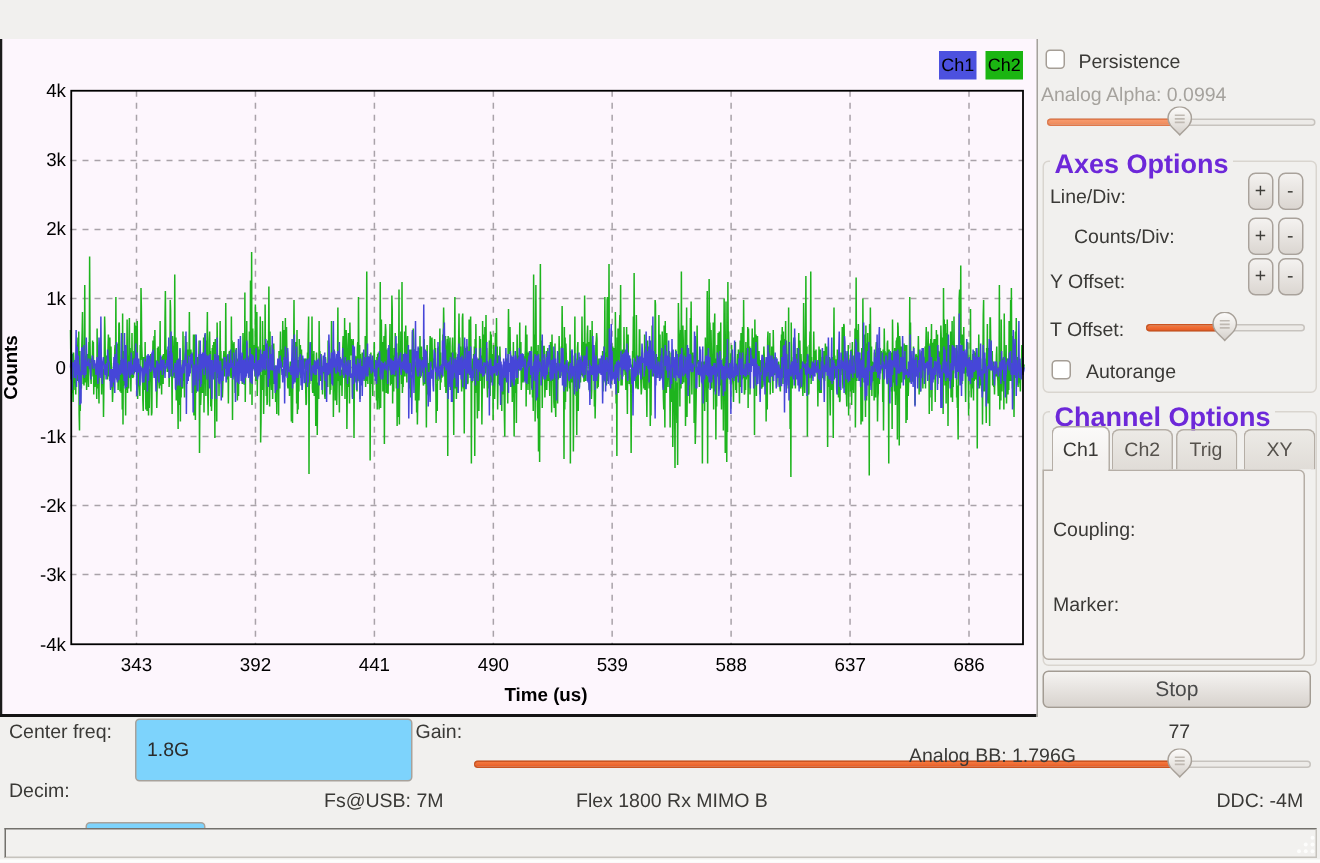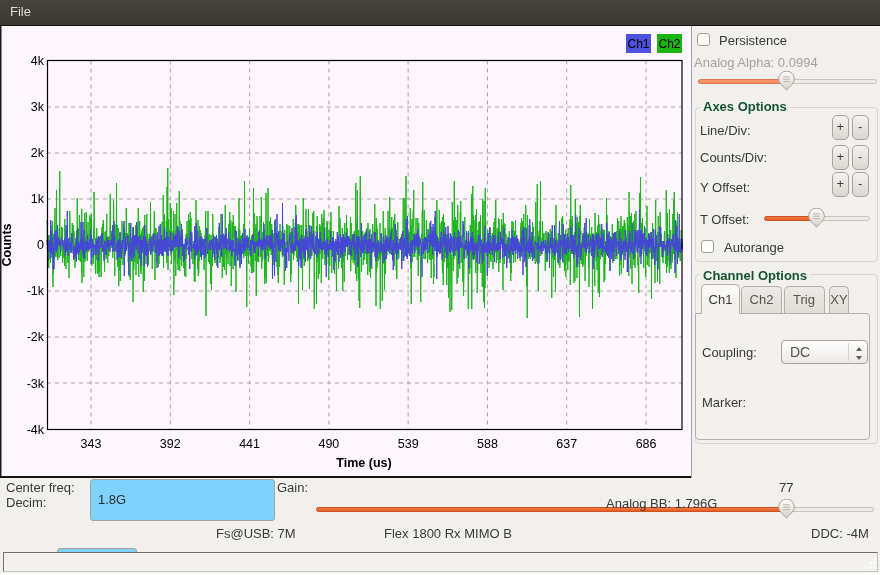--- a/index.html
+++ b/index.html
@@ -1,35 +1,32 @@
 <!DOCTYPE html>
 <html><head><meta charset="utf-8"><style>
 html,body{margin:0;padding:0}
 #app{position:relative;width:880px;height:575px;background:#f1f0ee;font-family:"Liberation Sans",sans-serif;overflow:hidden}
 .tk{font:12.5px "Liberation Sans",sans-serif;fill:#000}
 .ax{font:bold 12.5px "Liberation Sans",sans-serif;fill:#000}
 .lg{font:12px "Liberation Sans",sans-serif;fill:#000}
 .g{stroke:#a9a2a9;stroke-width:1;stroke-dasharray:4 4}
 .lbl{position:absolute;font-size:13px;color:#3a3936;white-space:nowrap}
-.blbl{position:absolute;font-size:13px;font-weight:bold;color:#14532d;white-space:nowrap}
+.blbl{position:absolute;font-size:18px;font-weight:bold;color:#6d28d9;white-space:nowrap}
 .cb{position:absolute;width:13px;height:13px;background:#fff;border:1px solid #a59e96;border-radius:3px;box-sizing:border-box}
 .pm{position:absolute;width:16.5px;height:25px;background:linear-gradient(#f4f2f0,#dbd6d1);border:1px solid #a9a29b;border-radius:5px;box-sizing:border-box;color:#3f3e3a;font-size:13px;text-align:center;line-height:22px}
 .tab{position:absolute;border:1px solid #b5aea6;border-bottom:none;border-radius:5px 5px 0 0;box-sizing:border-box;text-align:center;font-size:13px}
 .spin{position:absolute;width:87px;height:24px;background:linear-gradient(#fefefe,#eceae6);border:1px solid #a8a19a;border-radius:4px;box-sizing:border-box}
 .spin .txt{position:absolute;left:8px;top:3.5px;font-size:14px;color:#55524c;width:58px;overflow:hidden;white-space:nowrap}
 .spin .sep{position:absolute;left:66px;top:2px;width:1px;height:18px;background:#d8d4cf}
 .up{position:absolute;left:73.5px;top:6.5px;width:0;height:0;border-left:3.6px solid transparent;border-right:3.6px solid transparent;border-bottom:4.2px solid #615d58}
 .dn{position:absolute;left:73.5px;top:15px;width:0;height:0;border-left:3.6px solid transparent;border-right:3.6px solid transparent;border-top:4.2px solid #615d58}
 .inp{position:absolute;background:#7dd3fc;border:1px solid #a8a29b;border-radius:3px;box-sizing:border-box;font-size:13px;color:#2b2b2b}
 </style></head><body>
 <div id="app">
 
-<div style="position:absolute;left:0;top:0;width:880px;height:24.5px;background:linear-gradient(#44433e,#3a3934);border-bottom:1.5px solid #12110f">
-<div style="position:absolute;left:10px;top:4px;font-size:13px;color:#dfdcd5">File</div>
-    </div>
 
 <svg width="692" height="452" viewBox="0 0 692 452" style="position:absolute;left:0;top:26px">
 <rect x="0" y="0" width="692" height="452" fill="#fdf6fd"></rect>
 <g>
         <line x1="91" y1="34.5" x2="91" y2="403.5" class="g"></line>
         <line x1="170.3" y1="34.5" x2="170.3" y2="403.5" class="g"></line>
         <line x1="249.6" y1="34.5" x2="249.6" y2="403.5" class="g"></line>
         <line x1="328.9" y1="34.5" x2="328.9" y2="403.5" class="g"></line>
         <line x1="408.1" y1="34.5" x2="408.1" y2="403.5" class="g"></line>
         <line x1="487.4" y1="34.5" x2="487.4" y2="403.5" class="g"></line>
@@ -96,21 +93,21 @@
         <line x1="5.2" y1="5.8" x2="11.8" y2="5.8"></line>
         <line x1="5.2" y1="8.2" x2="11.8" y2="8.2"></line>
         <line x1="5.2" y1="10.6" x2="11.8" y2="10.6"></line>
       </g>
 </svg>
 
 <div class="blbl" style="left:700px;top:98.5px;background:#f1f0ee;padding:0 3px">Axes Options</div>
 <div class="lbl" style="left:700px;top:122.5px">Line/Div:</div>
 <div class="pm" style="left:832px;top:114.7px">+</div>
 <div class="pm" style="left:852px;top:114.7px">-</div>
-<div class="lbl" style="left:700px;top:150px">Counts/Div:</div>
+<div class="lbl" style="left:716px;top:150px">Counts/Div:</div>
 <div class="pm" style="left:832px;top:145px">+</div>
 <div class="pm" style="left:852px;top:145px">-</div>
 <div class="lbl" style="left:700px;top:179.5px">Y Offset:</div>
 <div class="pm" style="left:832px;top:172px">+</div>
 <div class="pm" style="left:852px;top:172px">-</div>
 <div class="lbl" style="left:700px;top:211.5px">T Offset:</div>
 <div style="position:absolute;left:764px;top:215.5px;width:106px;height:5px;background:#edebe8;border:1px solid #c7c3be;border-radius:3px;box-sizing:border-box"></div>
 <div style="position:absolute;left:764px;top:215.5px;width:52px;height:5px;background:linear-gradient(#f4793f,#e85d26);border:1px solid #cc531f;border-radius:3px;box-sizing:border-box"></div>
     <svg width="17" height="21" viewBox="0 0 17 21" style="position:absolute;left:807.5px;top:208px">
 <defs>
@@ -129,31 +126,26 @@
 </svg>
 <div class="cb" style="left:701px;top:240px"></div>
 <div class="lbl" style="left:724px;top:240px">Autorange</div>
 
 <div class="blbl" style="left:700px;top:267.5px;background:#f1f0ee;padding:0 3px">Channel Options</div>
 
 <div style="position:absolute;left:694.5px;top:312.5px;width:175px;height:127px;background:#f3f1ef;border:1px solid #b5aea6;border-radius:0 4px 4px 4px;box-sizing:border-box"></div>
 <div class="tab" style="left:701px;top:284px;width:39px;height:29.5px;background:linear-gradient(#fbfaf9,#f3f1ef 80%);color:#3a3936;line-height:29px;z-index:3">Ch1</div>
 <div class="tab" style="left:741px;top:286px;width:41px;height:26.5px;background:linear-gradient(#eceae6,#e0dcd7);line-height:26px;color:#56524d">Ch2</div>
 <div class="tab" style="left:783.5px;top:286px;width:41px;height:26.5px;background:linear-gradient(#eceae6,#e0dcd7);line-height:26px;color:#56524d">Trig</div>
-<div class="tab" style="left:829px;top:286px;width:20px;height:26.5px;background:linear-gradient(#eceae6,#e0dcd7);line-height:26px;color:#56524d">XY</div>
+<div class="tab" style="left:829px;top:286px;width:48px;height:26.5px;background:linear-gradient(#eceae6,#e0dcd7);line-height:26px;color:#56524d">XY</div>
 
 <div class="lbl" style="left:702px;top:345px">Coupling:</div>
-<div class="spin" style="left:781px;top:339.5px">
-      <div class="txt">DC</div>
-      <div class="sep"></div>
-      <div class="up"></div>
-      <div class="dn"></div>
-    </div>
 <div class="lbl" style="left:702px;top:395px">Marker:</div>
 
+<div style="position:absolute;left:695px;top:447px;width:179px;height:25px;background:linear-gradient(#f5f3f1,#d8d3ce);border:1px solid #a39c93;border-radius:4px;box-sizing:border-box;text-align:center;font-size:14px;color:#4a4a4a;line-height:23px">Stop</div>
 
 <div class="lbl" style="left:6px;top:479.5px">Center freq:</div>
 <div class="inp" style="left:90px;top:479px;width:185px;height:41.5px">
       <div style="position:absolute;left:7px;top:12px">1.8G</div>
     </div>
 <div class="lbl" style="left:277px;top:480px">Gain:</div>
 <div class="lbl" style="left:779px;top:480px">77</div>
 <div style="position:absolute;left:316px;top:506.5px;width:558px;height:5px;background:#edebe8;border:1px solid #c7c3be;border-radius:3px;box-sizing:border-box"></div>
 <div style="position:absolute;left:316px;top:506.5px;width:470px;height:5px;background:linear-gradient(#f4793f,#e85d26);border:1px solid #cc531f;border-radius:3px;box-sizing:border-box"></div>
     <svg width="17" height="21" viewBox="0 0 17 21" style="position:absolute;left:777.5px;top:499px">
@@ -164,21 +156,21 @@
           <stop offset="1" stop-color="#d4cfca"></stop>
         </linearGradient>
       </defs>
 <path d="M 0.7,7.9 A 7.8,7.8 0 1 1 16.3,7.9 C 16.3,11.8 13.7,13.7 8.5,18.9 C 3.3,13.7 0.7,11.8 0.7,7.9 Z" fill="url(#hg786_509)" stroke="#a8a199" stroke-width="1"></path>
 <g stroke="#bfb9b2" stroke-width="1.1">
         <line x1="5.2" y1="5.8" x2="11.8" y2="5.8"></line>
         <line x1="5.2" y1="8.2" x2="11.8" y2="8.2"></line>
         <line x1="5.2" y1="10.6" x2="11.8" y2="10.6"></line>
       </g>
 </svg>
-<div class="lbl" style="left:6px;top:495px">Decim:</div>
+<div class="lbl" style="left:6px;top:519px">Decim:</div>
 <div class="inp" style="left:57px;top:548px;width:80px;height:21px">
       <div style="position:absolute;left:7px;top:2.5px">16</div>
     </div>
 <div class="lbl" style="left:216px;top:526px">Fs@USB: 7M</div>
 <div class="lbl" style="left:384px;top:526px">Flex 1800 Rx MIMO B</div>
 <div class="lbl" style="left:606px;top:496px">Analog BB: 1.796G</div>
 <div class="lbl" style="left:811px;top:526px">DDC: -4M</div>
 
 <div style="position:absolute;left:3px;top:551.5px;width:875px;height:20px;background:#f2f1ef;border:1px solid #c6c3bd;border-top:1px solid #73716c;border-left:1px solid #73716c;box-sizing:border-box"></div>
 <div style="position:absolute;left:0;top:572.5px;width:880px;height:2.5px;background:#fdfdfc"></div>

